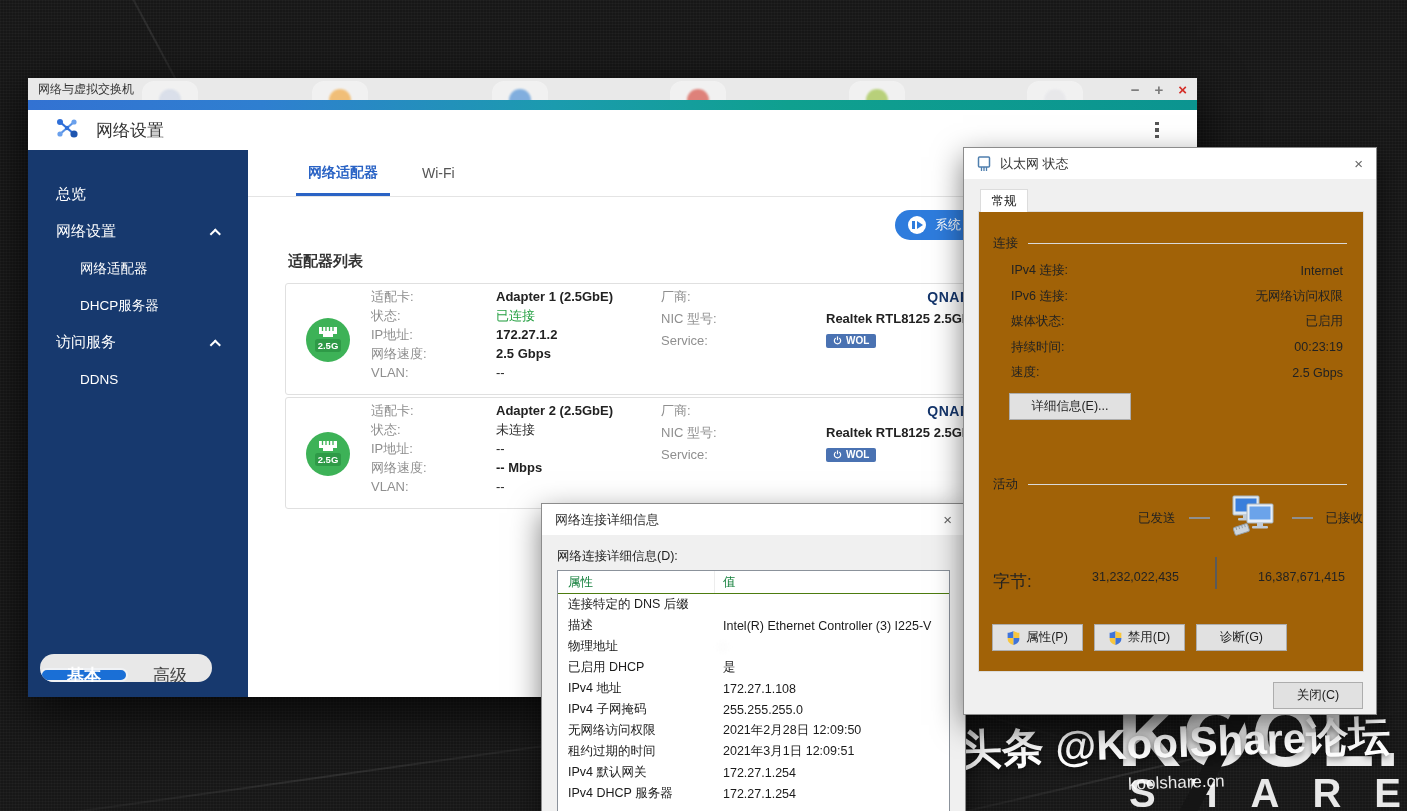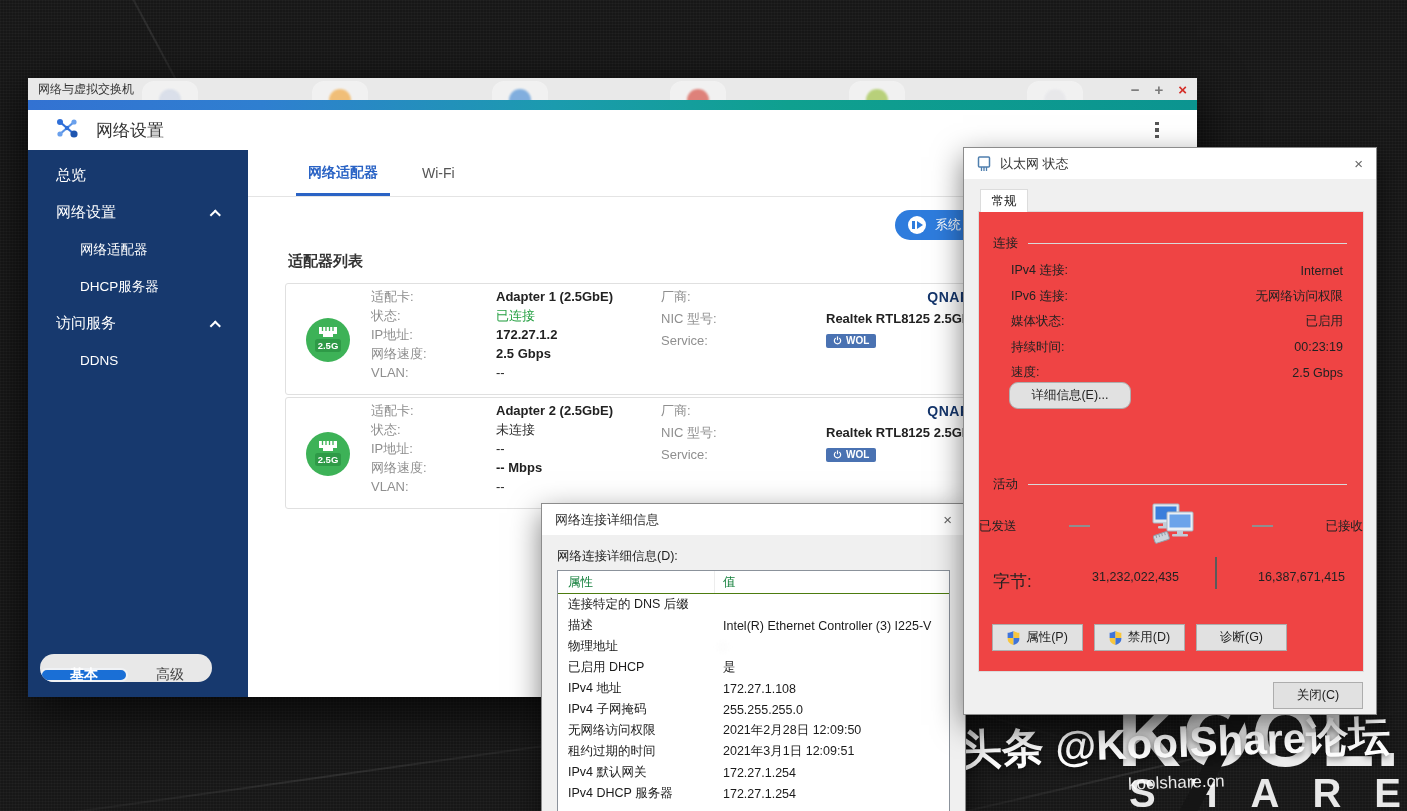--- a/index.html
+++ b/index.html
@@ -38,26 +38,26 @@
   .ctrl-close { color:#d42e28; }
   .gradientbar { height:10px; background:linear-gradient(90deg,#3372d2 0%,#2f7fd0 20%,#1b9bae 45%,#0fa08f 65%,#0b9490 100%); }
   .appheader { position:relative; height:40px; background:#fff; display:flex; align-items:center; }
   .appheader .ic { margin-left:26px; }
   .app-title { margin-left:16px; font-size:17px; color:#333; }
   .kebab { position:absolute; right:32px; top:8px; width:16px; height:24px; display:flex; flex-direction:column; align-items:center; justify-content:center; gap:3px; }
   .kebab b { width:3.5px; height:3.5px; background:#555; display:block; }
 
   .winbody { display:flex; height:547px; }
   .sidebar { position:relative; width:220px; background:#17396e; color:#fff; flex:none; }
-  .nav { padding-top:7px; }
+  .nav { padding-top:26px; }
   .nav-item { height:37px; display:flex; align-items:center; padding:0 28px; font-size:15px; cursor:default; }
   .nav-item.sub { padding-left:52px; font-size:13.5px; }
   .chev { margin-left:auto; width:8px; height:8px; border-left:2px solid #fff; border-top:2px solid #fff; transform:rotate(45deg) translate(1px,2px); }
   .mode-toggle { position:absolute; left:12px; bottom:15px; width:172px; height:28px; background:#e8e8e8; border-radius:14px; display:flex; overflow:hidden; }
-  .mode { flex:1; display:flex; align-items:center; justify-content:center; font-size:14px; color:#444;margin-top:14px; }
+  .mode { flex:1; display:flex; align-items:center; justify-content:center; font-size:17px; color:#444;margin-top:14px; }
   .mode.active { background:#1a6fd6; color:#fff; font-weight:700; border-radius:14px; border:2px solid #f0f2f5; }
 
   .content { position:relative; flex:1; background:#fff; }
   .tabs { height:47px; border-bottom:1px solid #e4e4e4; display:flex; padding-left:38px; }
   .tab { position:relative; display:flex; align-items:center; padding:0 22px; font-size:14px; color:#555; }
   .tab.active { color:#2a63c5; font-weight:700; }
   .tab.active::after { content:""; position:absolute; left:10px; right:10px; bottom:0; height:3px; background:#2a63c5; }
   .gateway-btn { position:absolute; left:647px; top:60px; height:30px; width:158px; border-radius:15px; background:#2e7cdd; color:#fff; display:flex; align-items:center; gap:9px; padding:0 13px; font-size:13px; overflow:hidden; }
   .gw-ico { position:relative; width:18px; height:18px; background:#fff; border-radius:50%; flex:none; }
   .gw-ico::before { content:""; position:absolute; left:4px; top:5px; width:3px; height:8px; background:#2e7cdd; }
@@ -91,29 +91,29 @@
   .lv-header .hprop { width:157px; padding-left:10px; height:100%; display:flex; align-items:center; border-right:1px solid #ededed; }
   .lv-header .hval { padding-left:8px; }
   .lv-row { display:flex; height:21px; align-items:center; font-size:12.5px; color:#1b1b1b; }
   .lv-prop { width:157px; padding-left:10px; white-space:nowrap; }
   .lv-val { padding-left:8px; white-space:nowrap;text-align:right; }
   .redacted { width:118px; height:13px; border-radius:6px; background:#e9e9e9; filter:blur(1.5px); box-shadow:0 0 8px 3px #f2f2f2; }
 
   .dlg-eth { left:963px; top:147px; width:414px; height:568px; z-index:30; }
   .eth-ic { margin-right:9px; display:flex; }
   .eth-tab { position:absolute; left:16px; top:41px; width:48px; height:23px; background:#fff; border:1px solid #dcdcdc; border-bottom:none; display:flex; align-items:center; justify-content:center; font-size:12.5px; color:#222; z-index:2; }
-  .eth-panel { position:absolute; left:14px; top:63px; width:386px; height:461px; background:#ef4444; border:1px solid #dcdcdc; }
+  .eth-panel { position:absolute; left:14px; top:63px; width:386px; height:461px; background:#a16207; border:1px solid #dcdcdc; }
   .grp { position:absolute; left:14px; right:16px; display:flex; align-items:center; gap:10px; font-size:12.5px; color:#222; }
   .grp .rule { flex:1; height:1px; background:#d9d9d9; }
   .g-conn { top:23px; } .g-act { top:264px; }
   .conn-rows { position:absolute; left:32px; right:20px; top:46px; }
   .conn-row { display:flex; justify-content:space-between; height:25.5px; align-items:center; font-size:12.5px; color:#222; }
   .win-btn { background:#e1e1e1; border:1px solid #adadad; font-size:12.5px; color:#222; display:flex; align-items:center; justify-content:center; gap:6px; font-family:inherit; }
-  .btn-details { position:absolute; left:30px; top:170px; width:122px; height:27px;border-radius:9px; }
-  .act-row { position:absolute; left:0; right:0; top:288px; height:52px; display:flex; align-items:center; justify-content:space-between; gap:13px; font-size:12.5px; color:#222; }
+  .btn-details { position:absolute; left:30px; top:181px; width:122px; height:27px; }
+  .act-row { position:absolute; left:0; right:0; top:280px; height:52px; display:flex; align-items:center; justify-content:flex-end; gap:13px; font-size:12.5px; color:#222; }
   .dash { width:21px; height:2px; background:#8f8f8f; }
   .bytes-label { position:absolute; left:14px; top:358px; font-size:17px; color:#222; }
   .bytes-sent { position:absolute; left:78px; top:358px; width:122px; text-align:right; font-size:12.5px; color:#222; }
   .bytes-recv { position:absolute; right:18px; top:358px; width:140px; text-align:right; font-size:12.5px; color:#222; }
   .vdiv { position:absolute; left:236px; top:345px; width:2px; height:32px; background:#5a5a5a; }
   .eth-actions { position:absolute; left:13px; top:412px; display:flex; gap:11px; }
   .eth-actions .win-btn { width:91px; height:27px; }
   .btn-close { position:absolute; right:13px; bottom:5px; width:90px; height:27px; }
 </style>
 </head>

